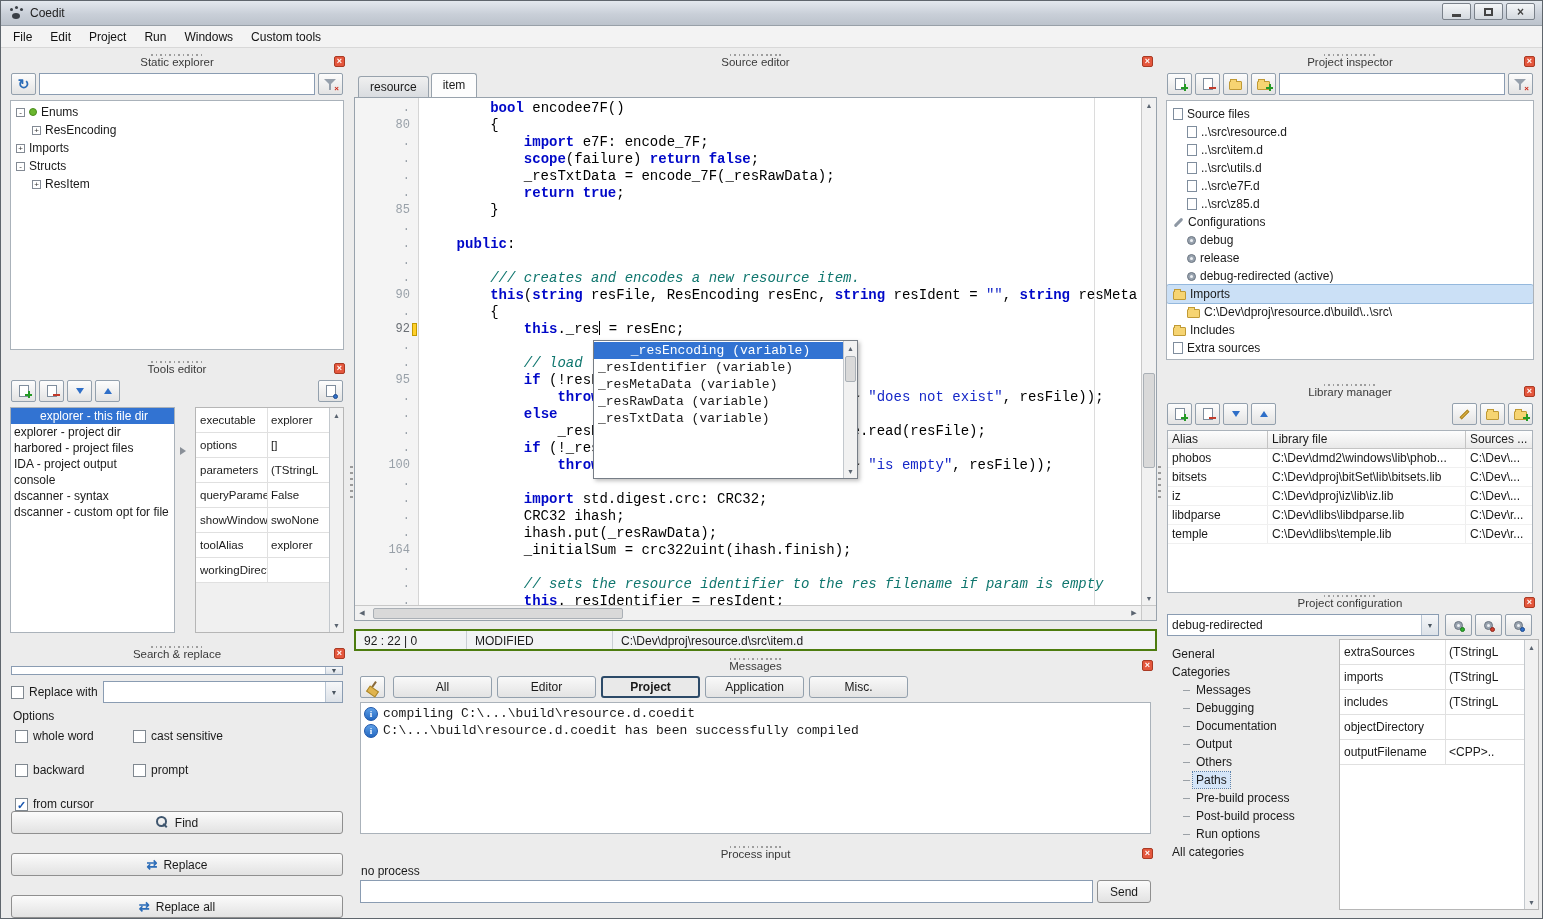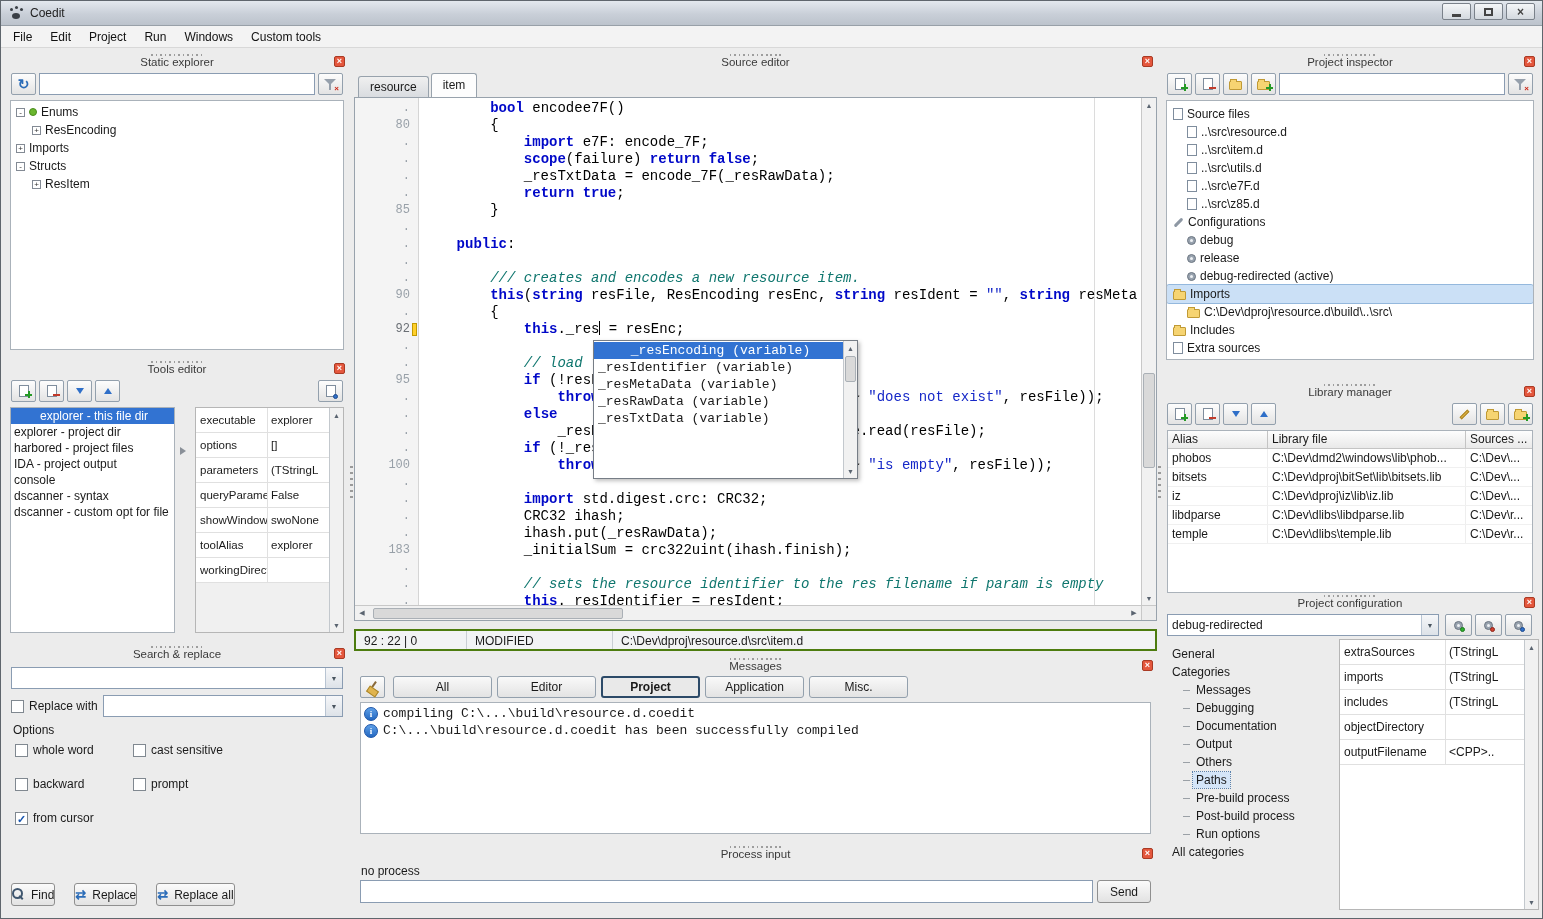--- a/index.html
+++ b/index.html
@@ -112,21 +112,21 @@
   #tools-gridwrap{flex:1;display:flex;border:1px solid #b6b6b6;background:#f0f0f0;}
   #tools-grid{flex:1;overflow:hidden;font-size:11.5px;}
   #tools-grid .pgname{width:72px;}
   .gridsb{width:14px;flex:none;border-left:1px solid #c3c8cd;background:#f1f1f1;display:flex;flex-direction:column;justify-content:space-between;}
   #sr-find{margin:5px 6px 0;}
   .sr-row{display:flex;align-items:center;margin:6px 6px 0;}
   .sr-row .check{width:92px;flex:none;}
   .sr-row .combo{flex:1;}
   #sr-options-label{margin:6px 0 2px 8px;font-size:12px;}
   #sr-checks{display:grid;grid-template-columns:118px 1fr;row-gap:20px;margin:4px 0 0 10px;}
-  #sr-buttons{margin:auto 6px 8px;display:flex;flex-direction:row;gap:19px;}
+  #sr-buttons{margin:auto 6px 8px;display:flex;flex-direction:column;gap:19px;}
 
   
   .tabbar{display:flex;align-items:flex-end;height:24px;margin:3px 0 0 4px;}
   .tab{padding:0 11px;font-size:12px;border:1px solid #98a2ac;border-bottom:none;background:linear-gradient(#f0f0f0,#d9dce0);height:21px;line-height:21px;border-radius:3px 3px 0 0;margin-right:2px;}
   .tab.active{background:#fdfdfd;height:24px;line-height:23px;}
   .editwrap{position:relative;height:524px;background:#fff;border:1px solid #98a2ac;overflow:hidden;}
   .gutter{position:absolute;left:0;top:0;bottom:15px;width:64px;background:#f4f4f4;border-right:1px solid #d5d5d5;padding-top:2px;overflow:hidden;}
   .grow{position:relative;height:17px;line-height:17px;font:12px/17px "Liberation Mono",monospace;color:#98a0a8;text-align:right;padding-right:8px;}
   .grow.cur{color:#6a6f75;}
   .gmark{position:absolute;right:1px;top:2px;width:5px;height:13px;background:#ffcf2a;border:1px solid #c29a00;}
@@ -441,21 +441,21 @@
             <div class="grow">95</div>
             <div class="grow">.</div>
             <div class="grow">.</div>
             <div class="grow">.</div>
             <div class="grow">.</div>
             <div class="grow">100</div>
             <div class="grow">.</div>
             <div class="grow">.</div>
             <div class="grow">.</div>
             <div class="grow">.</div>
-            <div class="grow">183</div>
+            <div class="grow">164</div>
             <div class="grow">.</div>
             <div class="grow">.</div>
             <div class="grow">.</div>
           </div>
         <div class="marginline"></div>
         <div class="codearea" id="code">
             <div class="cline"><span class="seg-p">        </span><span class="seg-k">bool</span><span class="seg-p"> encodee7F()</span></div>
             <div class="cline"><span class="seg-p">        {</span></div>
             <div class="cline"><span class="seg-p">            </span><span class="seg-k">import</span><span class="seg-p"> e7F: encode_7F;</span></div>
             <div class="cline"><span class="seg-p">            </span><span class="seg-k">scope</span><span class="seg-p">(failure) </span><span class="seg-k">return</span><span class="seg-p"> </span><span class="seg-k">false</span><span class="seg-p">;</span></div>

